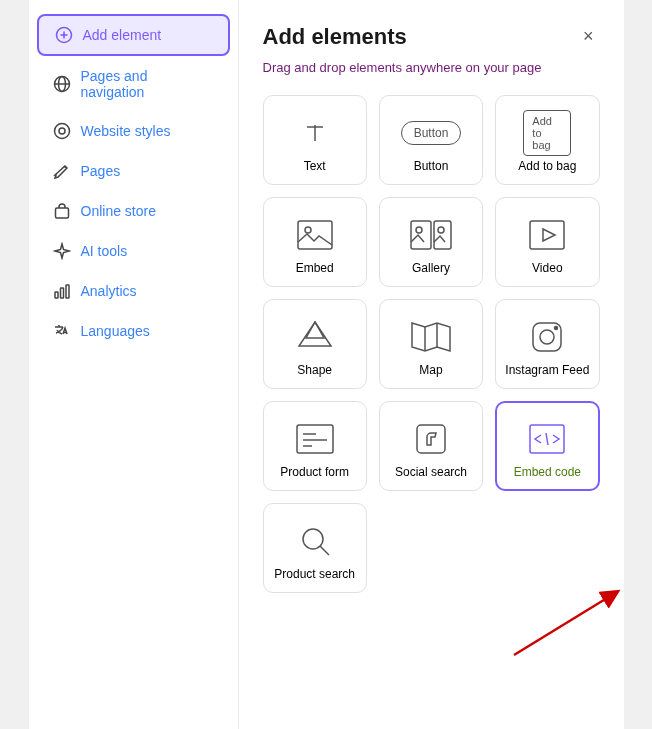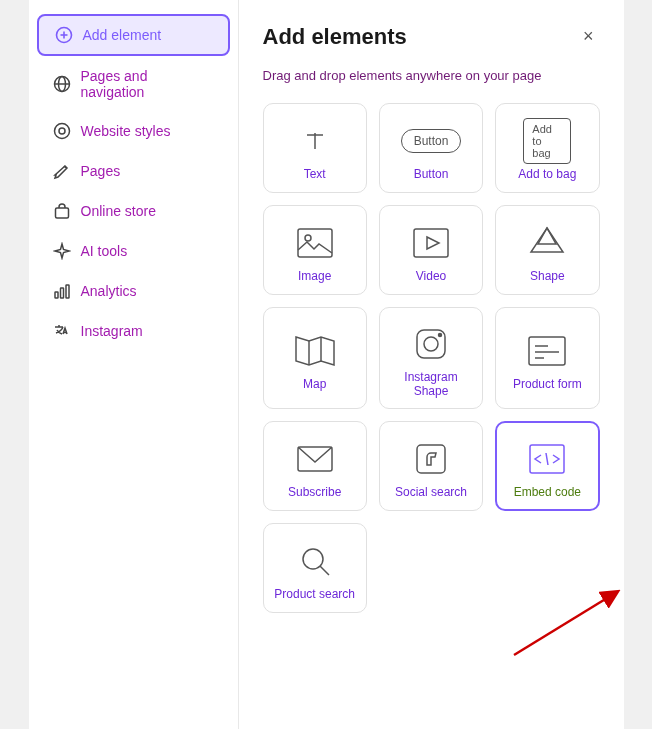--- a/index.html
+++ b/index.html
@@ -28,21 +28,21 @@
       padding: 12px 0;
       flex-shrink: 0;
     }
     .sidebar-item {
       display: flex;
       align-items: center;
       gap: 10px;
       padding: 10px 16px;
       cursor: pointer;
       font-size: 14px;
-      color: #a21caf;
+      color: #3b82f6;
       border-radius: 8px;
       margin: 2px 8px;
     }
     .sidebar-item.active {
       background: #ede9ff;
       border: 2px solid #7c5cfc;
       color: #7c5cfc;
       font-weight: 500;
     }
     .sidebar-item .icon {
@@ -59,21 +59,21 @@
       flex: 1;
       padding: 24px;
       background: #fff;
       overflow-y: auto;
       position: relative;
     }
     .panel-header {
       display: flex;
       justify-content: space-between;
       align-items: flex-start;
-      margin-bottom: 18px;
+      margin-bottom: 10px;
     }
     .panel-title {
       font-size: 22px;
       font-weight: 600;
       color: #1a1a1a;
     }
     .panel-subtitle {
       font-size: 13px;
       color: #701a75;
       margin-bottom: 20px;
@@ -111,21 +111,21 @@
     .element-card .card-icon {
       width: 48px;
       height: 40px;
       display: flex;
       align-items: center;
       justify-content: center;
       margin-bottom: 6px;
     }
     .element-card .card-label {
       font-size: 12px;
-      color: #6d28d9;
+      color: #000000;
       text-align: center;
     }
 
     
     .arrow-overlay {
       position: absolute;
       bottom: 60px;
       right: 0;
       pointer-events: none;
     }
@@ -210,21 +210,21 @@
       <span>Analytics</span>
     </div>
 
     <div class="sidebar-item">
       <span class="icon">
         <svg width="18" height="18" viewBox="0 0 18 18" fill="none" stroke="#444" stroke-width="1.5">
           <path d="M2 5h8M6 5v-2M4 8c1 2 3 3.5 5 4M10 5c-1 3-4 5-7 6"></path>
           <path d="M10 12l2-6 2 6M11 10.5h2"></path>
         </svg>
       </span>
-      <span>Instagram</span>
+      <span>Languages</span>
     </div>
   </div>
 
   <div class="panel">
     <div class="panel-header">
       <span class="panel-title">Add elements</span>
       <button class="close-btn">×</button>
     </div>
     <p class="panel-subtitle">Drag and drop elements anywhere on your page</p>
 
@@ -255,23 +255,36 @@
       </div>
 
       <div class="element-card">
         <div class="card-icon">
           <svg width="40" height="34" viewBox="0 0 40 34" fill="none" stroke="#555" stroke-width="1.5">
             <rect x="3" y="3" width="34" height="28" rx="2"></rect>
             <circle cx="13" cy="12" r="3"></circle>
             <path d="M3 24l9-8 7 7 5-5 13 9"></path>
           </svg>
         </div>
-        <span class="card-label">Image</span>
-      </div>
-
+        <span class="card-label">Embed</span>
+      </div>
+
+      <div class="element-card">
+        <div class="card-icon">
+          <svg width="44" height="34" viewBox="0 0 44 34" fill="none" stroke="#555" stroke-width="1.5">
+            <rect x="2" y="3" width="20" height="28" rx="2"></rect>
+            <circle cx="10" cy="12" r="3"></circle>
+            <path d="M2 24l7-7 6 7"></path>
+            <rect x="25" y="3" width="17" height="28" rx="2"></rect>
+            <circle cx="32" cy="12" r="3"></circle>
+            <path d="M25 24l6-6 5 6"></path>
+          </svg>
+        </div>
+        <span class="card-label">Gallery</span>
+      </div>
 
       <div class="element-card">
         <div class="card-icon">
           <svg width="40" height="34" viewBox="0 0 40 34" fill="none" stroke="#555" stroke-width="1.5">
             <rect x="3" y="3" width="34" height="28" rx="2"></rect>
             <polygon points="16,11 28,17 16,23" stroke="#555" stroke-width="1.5" fill="none"></polygon>
           </svg>
         </div>
         <span class="card-label">Video</span>
       </div>
@@ -299,44 +312,35 @@
       </div>
 
       <div class="element-card">
         <div class="card-icon">
           <svg width="36" height="36" viewBox="0 0 36 36" fill="none" stroke="#555" stroke-width="1.5">
             <rect x="4" y="4" width="28" height="28" rx="7"></rect>
             <circle cx="18" cy="18" r="7"></circle>
             <circle cx="27" cy="9" r="1.5" fill="#555"></circle>
           </svg>
         </div>
-        <span class="card-label">Instagram Shape</span>
+        <span class="card-label">Instagram Feed</span>
       </div>
 
       <div class="element-card">
         <div class="card-icon">
           <svg width="42" height="34" viewBox="0 0 42 34" fill="none" stroke="#555" stroke-width="1.5">
             <rect x="3" y="3" width="36" height="28" rx="2"></rect>
             <line x1="9" y1="12" x2="22" y2="12"></line>
             <line x1="9" y1="18" x2="33" y2="18"></line>
             <line x1="9" y1="24" x2="18" y2="24"></line>
           </svg>
         </div>
         <span class="card-label">Product form</span>
       </div>
 
-      <div class="element-card">
-        <div class="card-icon">
-          <svg width="40" height="34" viewBox="0 0 40 34" fill="none" stroke="#555" stroke-width="1.5">
-            <rect x="3" y="5" width="34" height="24" rx="2"></rect>
-            <polyline points="3,5 20,20 37,5"></polyline>
-          </svg>
-        </div>
-        <span class="card-label">Subscribe</span>
-      </div>
 
       <div class="element-card">
         <div class="card-icon">
           <svg width="36" height="36" viewBox="0 0 36 36" fill="none" stroke="#555" stroke-width="1.5">
             <rect x="4" y="4" width="28" height="28" rx="4"></rect>
             <path d="M22 12h-4a4 4 0 00-4 4v8h4v-8h4l1-4z"></path>
           </svg>
         </div>
         <span class="card-label">Social search</span>
       </div>

